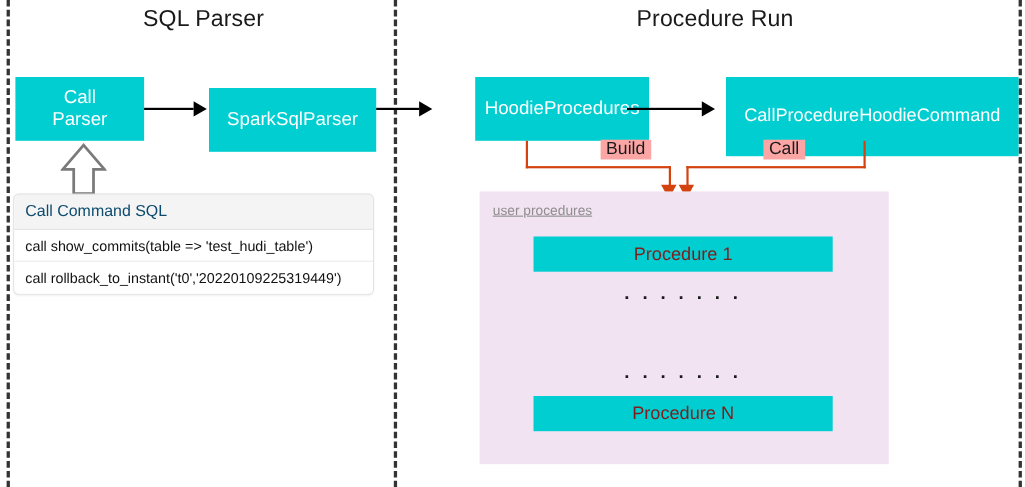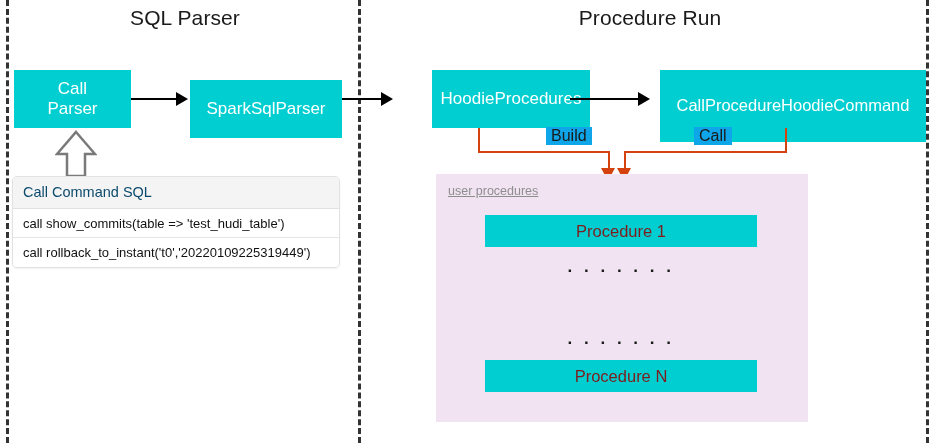--- a/index.html
+++ b/index.html
@@ -122,21 +122,21 @@
     width: 0;
     height: 0;
     border-left: 7.5px solid transparent;
     border-right: 7.5px solid transparent;
     border-top: 13px solid #d4430f;
   }
   .olabel {
     position: absolute;
     font-size: 16px;
     color: #1a1a1a;
-    background: #0ea5e9;
+    background: #fca5a5;
     padding: 0 5px;
     white-space: nowrap;
   }
 
   
   .procpanel {
     position: absolute;
     background: #f2e3f3;
   }
   .procpanel-label {

